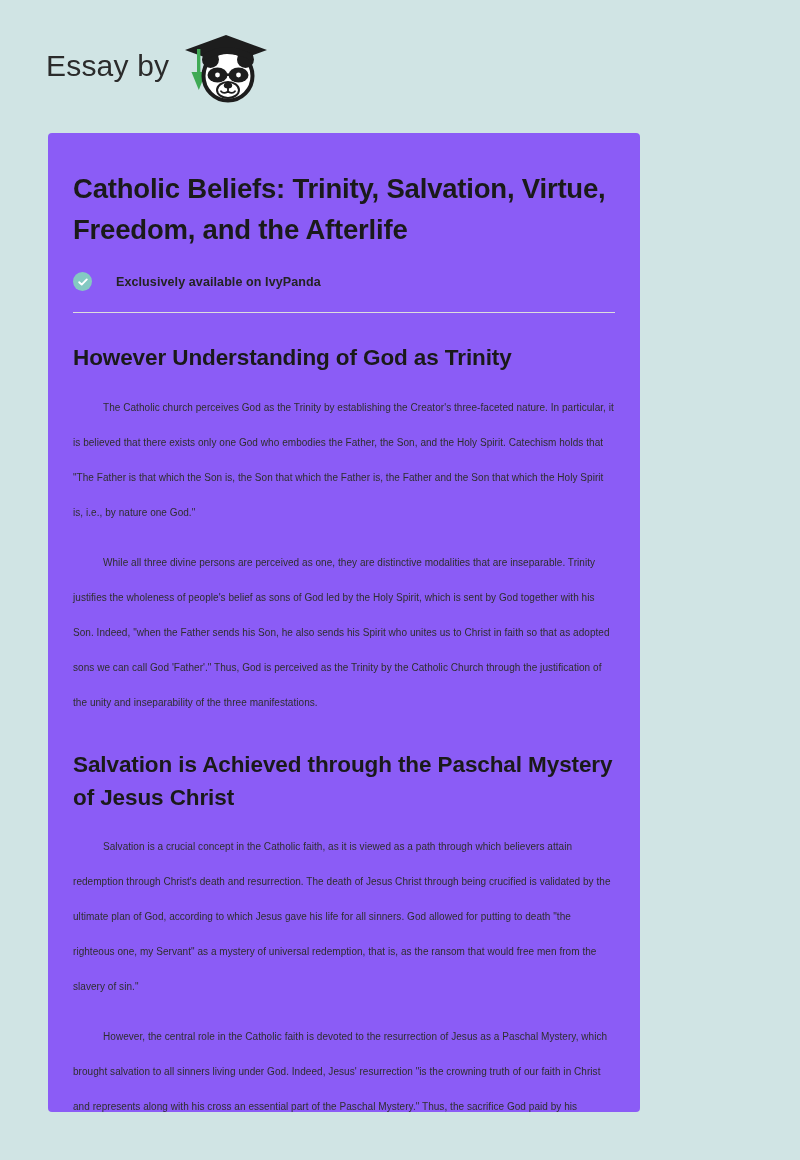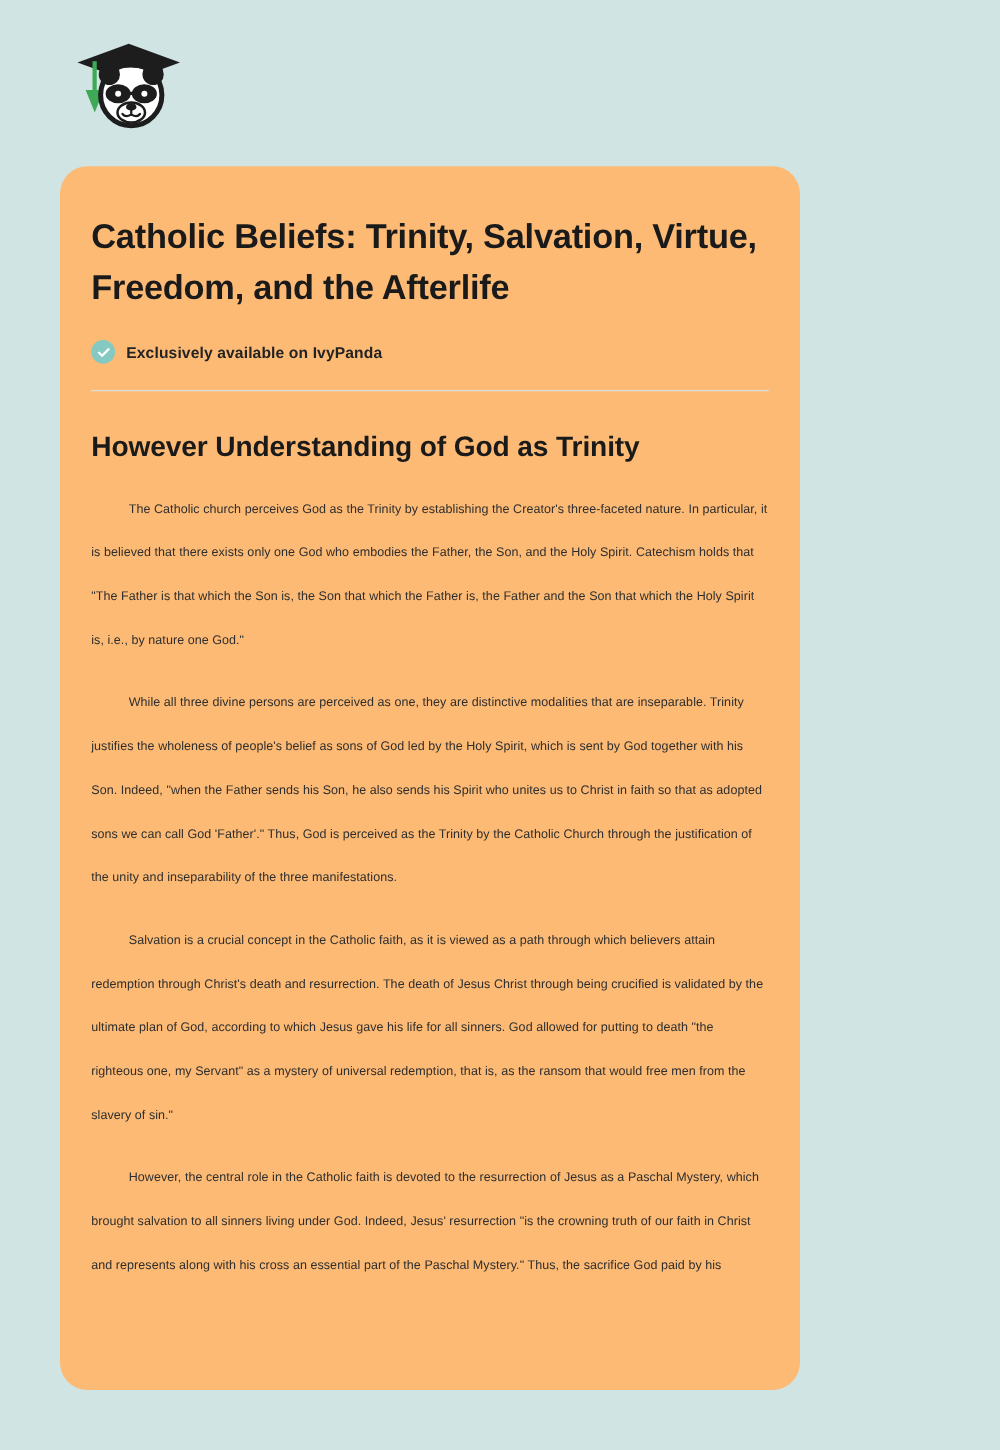--- a/index.html
+++ b/index.html
@@ -61,42 +61,42 @@
     line-height: 1;
   }
 
   
   .paper {
     position: absolute;
     left: 48px;
     top: 133px;
     width: 592px;
     height: 979px;
-    background: #fdba74;
-    border-radius: 22px;
+    background: #8b5cf6;
+    border-radius: 4px;
     box-sizing: border-box;
     padding: 0 25px;
     overflow: hidden;
   }
 
   .doc-title {
     font-size: 27.5px;
     font-weight: 700;
     line-height: 1.48;
     color: #1a1a1a;
     margin: 0;
     padding-top: 36px;
     letter-spacing: -0.2px;
   }
 
   .exclusive-row {
     display: flex;
     align-items: center;
     margin-top: 22px;
-    gap: 9px;
+    gap: 24px;
   }
   .check-badge {
     width: 19px;
     height: 19px;
     border-radius: 50%;
     background: #84c9c2;
     display: flex;
     align-items: center;
     justify-content: center;
     flex: none;
@@ -136,20 +136,21 @@
     text-indent: 30px;
     letter-spacing: 0.05px;
   }
 
   .content-block { }
 </style>
 </head>
 <body>
 
 <div class="brandbar">
+  <span class="brand-essay-by">Essay by</span>
 
   <a class="brand-logo-wrap" href="#">
     <span>
       <svg class="panda-logo" viewBox="0 0 86 74" xmlns="http://www.w3.org/2000/svg" aria-hidden="true">
 
         <polygon points="43,5 84,20 43,35 2,20" fill="#1d1d1d"></polygon>
 
         <rect x="14" y="19" width="3.4" height="26" fill="#3faa55"></rect>
 
         <polygon points="8.5,42 23,42 15.8,60" fill="#3faa55"></polygon>
@@ -191,17 +192,18 @@
 
   <hr class="divider">
 
   <div class="content-block">
     <h2 class="section-heading">However Understanding of God as Trinity</h2>
     <p class="body-para">The Catholic church perceives God as the Trinity by establishing the Creator's three-faceted nature. In particular, it is believed that there exists only one God who embodies the Father, the Son, and the Holy Spirit. Catechism holds that "The Father is that which the Son is, the Son that which the Father is, the Father and the Son that which the Holy Spirit is, i.e., by nature one God."</p>
     <p class="body-para">While all three divine persons are perceived as one, they are distinctive modalities that are inseparable. Trinity justifies the wholeness of people's belief as sons of God led by the Holy Spirit, which is sent by God together with his Son. Indeed, "when the Father sends his Son, he also sends his Spirit who unites us to Christ in faith so that as adopted sons we can call God 'Father'." Thus, God is perceived as the Trinity by the Catholic Church through the justification of the unity and inseparability of the three manifestations.</p>
   </div>
 
   <div class="content-block">
+    <h2 class="section-heading">Salvation is Achieved through the Paschal Mystery of Jesus Christ</h2>
     <p class="body-para">Salvation is a crucial concept in the Catholic faith, as it is viewed as a path through which believers attain redemption through Christ's death and resurrection. The death of Jesus Christ through being crucified is validated by the ultimate plan of God, according to which Jesus gave his life for all sinners. God allowed for putting to death "the righteous one, my Servant" as a mystery of universal redemption, that is, as the ransom that would free men from the slavery of sin."</p>
     <p class="body-para">However, the central role in the Catholic faith is devoted to the resurrection of Jesus as a Paschal Mystery, which brought salvation to all sinners living under God. Indeed, Jesus' resurrection "is the crowning truth of our faith in Christ and represents along with his cross an essential part of the Paschal Mystery." Thus, the sacrifice God paid by his</p>
   </div>
 
 </div>
 
 </body></html>

